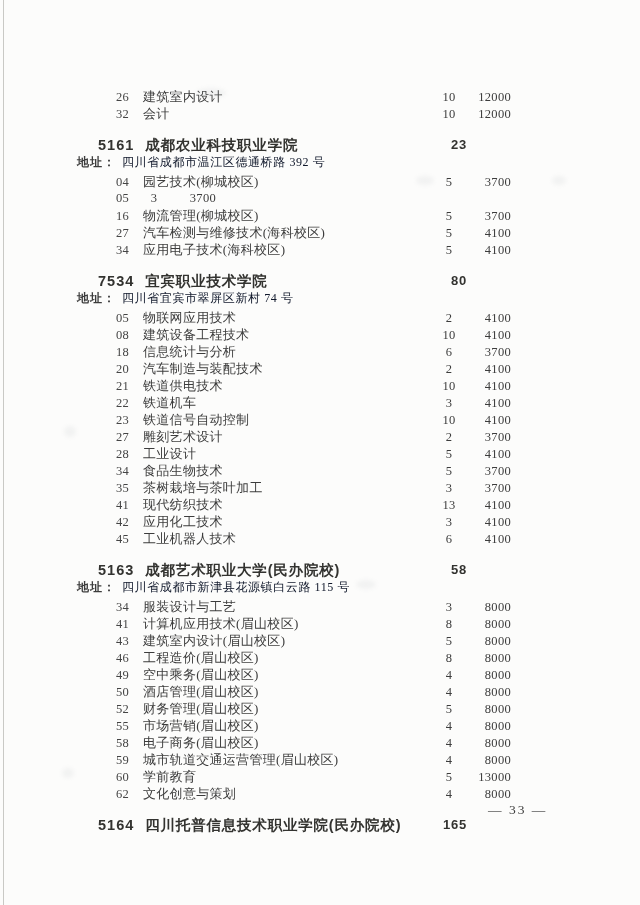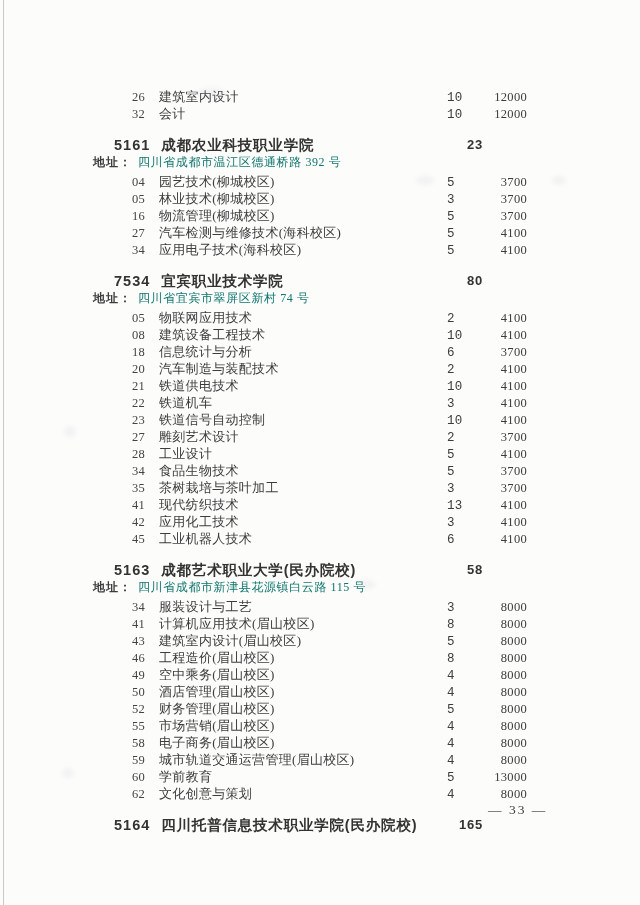--- a/index.html
+++ b/index.html
@@ -8,32 +8,32 @@
     width:640px;height:905px;
     background:#fcfcfb;
     overflow:hidden;
     font-family:"Liberation Serif","DejaVu Serif",serif;
     color:#3a3a3a;
   }
   .edge-line{
     position:absolute;left:3px;top:0;width:1px;height:100%;
     background:#c9c9c5;
   }
-  .content{position:absolute;top:88px;left:16px;width:616px;}
+  .content{position:absolute;top:88px;left:0;width:616px;}
   .school-section{margin:0;}
   .course-row{
     display:flex;align-items:baseline;
     height:17px;line-height:17px;
     padding-left:116px;padding-right:105px;
     font-size:13px;letter-spacing:0.3px;
     color:#3c3c3c;
   }
   .c-code{width:20px;font-size:12.5px;color:#444;}
   .c-name{flex:1;padding-left:7px;white-space:nowrap;overflow:hidden;}
-  .c-count{width:36px;text-align:left;font-size:12.5px;font-family:Liberation Mono, monospace;}
+  .c-count{width:36px;text-align:center;font-size:12.5px;}
   .c-fee{width:44px;text-align:right;font-size:12.5px;}
   .school-header{
     display:flex;align-items:flex-start;
     margin-top:14px;height:18px;line-height:18px;
     padding-left:98px;padding-right:105px;
     font-family:"Liberation Sans","DejaVu Sans",sans-serif;
     font-weight:700;font-size:14.5px;letter-spacing:0.8px;
     color:#333330;
   }
   .s-code{letter-spacing:1px;}
@@ -44,21 +44,21 @@
     display:flex;align-items:baseline;
     height:15px;line-height:15px;
     margin-top:1px;margin-bottom:3px;
     padding-left:77px;
     font-size:12px;
   }
   .a-label{
     font-family:"Liberation Sans","DejaVu Sans",sans-serif;
     font-weight:700;font-size:12px;letter-spacing:1px;color:#3c3c3c;
   }
-  .a-text{padding-left:6px;letter-spacing:0.6px;color:#0f766e;white-space:nowrap;}
+  .a-text{padding-left:6px;letter-spacing:0.6px;color:#0f172a;white-space:nowrap;}
   .footer{
     position:absolute;top:802px;left:488px;
     font-size:13.5px;letter-spacing:2px;color:#3a3a3a;
   }
   .smudge{
     position:absolute;border-radius:50%;
     background:#9aa0a6;opacity:0.10;filter:blur(2px);
     pointer-events:none;
   }
 </style>
@@ -95,21 +95,20 @@
           <span class="a-text">四川省成都市温江区德通桥路 392 号</span>
         </div>
         <div class="course-row">
           <span class="c-code">04</span>
           <span class="c-name">园艺技术(柳城校区)</span>
           <span class="c-count">5</span>
           <span class="c-fee">3700</span>
         </div>
         <div class="course-row">
           <span class="c-code">05</span>
-          <span class="c-name">林业技术(柳城校区)</span>
           <span class="c-count">3</span>
           <span class="c-fee">3700</span>
         </div>
         <div class="course-row">
           <span class="c-code">16</span>
           <span class="c-name">物流管理(柳城校区)</span>
           <span class="c-count">5</span>
           <span class="c-fee">3700</span>
         </div>
         <div class="course-row">

